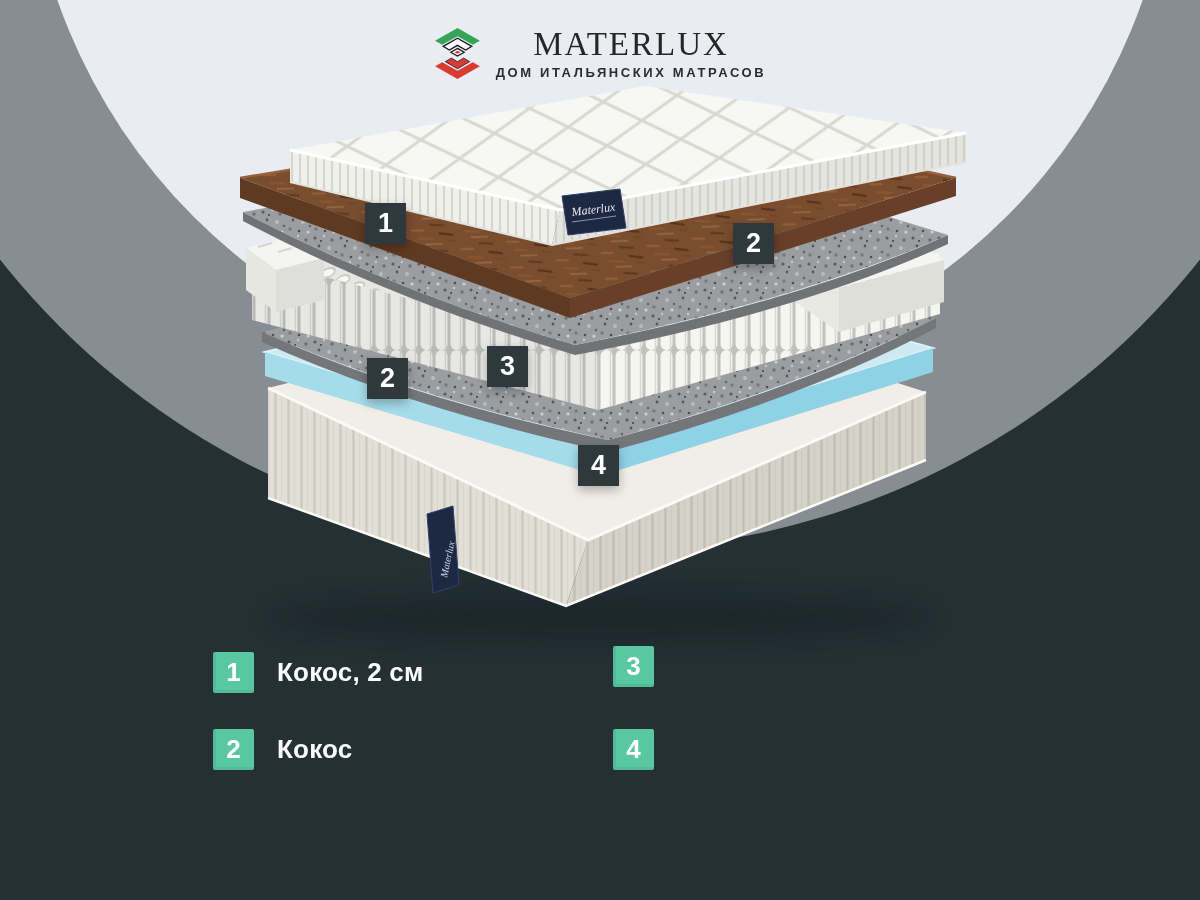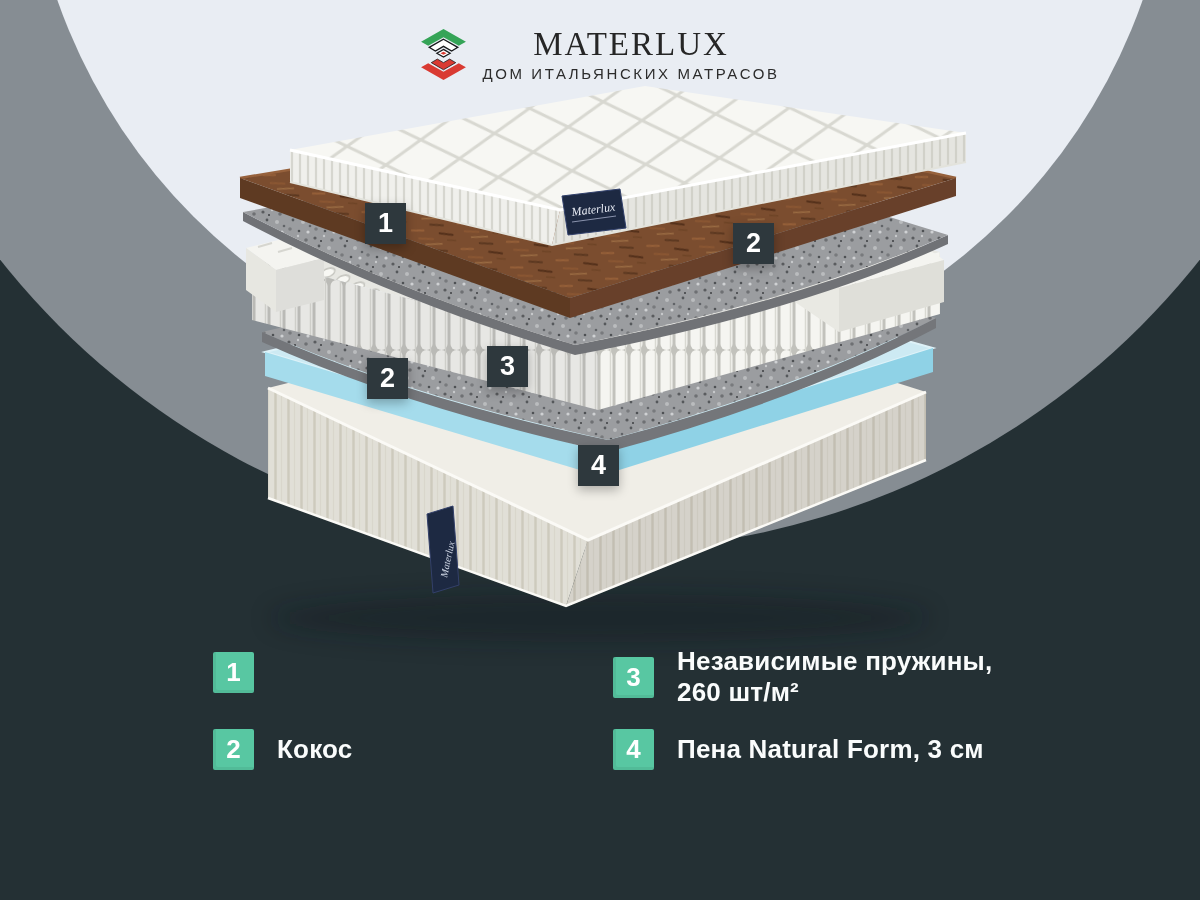--- a/index.html
+++ b/index.html
@@ -19,21 +19,21 @@
   
   .logo{position:absolute;left:0;top:26px;width:1200px;display:flex;flex-direction:column;align-items:center;}
   .logo-row{display:flex;align-items:center;gap:15px;}
   .logo-icon{width:47px;height:53px;display:block;}
   .logo-text{display:flex;flex-direction:column;align-items:center;}
   .brand{
     font-family:"Liberation Serif","DejaVu Serif",serif;
     font-size:33px;letter-spacing:2px;color:#262626;line-height:36px;font-weight:400;
   }
   .tagline{
-    font-size:15px;font-weight:400;letter-spacing:2.6px;color:#2c2c2c;margin-top:3px;
+    font-size:13px;font-weight:700;letter-spacing:2.6px;color:#2c2c2c;margin-top:3px;
   }
 
   
   .marker{
     position:absolute;width:41px;height:41px;background:#2e383d;
     color:#fff;display:flex;align-items:center;justify-content:center;
     font-size:27px;font-weight:700;box-shadow:0 4px 10px rgba(0,0,0,.28);
   }
 
   
@@ -202,37 +202,33 @@
     </svg>
     <div class="logo-text">
       <div class="brand">MATERLUX</div>
       <div class="tagline">ДОМ ИТАЛЬЯНСКИХ МАТРАСОВ</div>
     </div>
   </div>
 </div>
 
 <div class="legend-item" style="left:213px;top:652px">
   <div class="legend-badge">1</div>
+  <div class="legend-text">
+    <div class="line1">Кокос, 2 см</div>
+
+  </div>
 </div>
 
 <div class="legend-item" style="left:213px;top:729px">
   <div class="legend-badge">2</div>
   <div class="legend-text">
     <div class="line1">Кокос</div>
 
   </div>
 </div>
 
 <div class="legend-item" style="left:613px;top:646px">
   <div class="legend-badge">3</div>
-  <div class="legend-text">
-    <div class="line1">Независимые пружины,</div>
-    <div class="line2">260 шт/м²</div>
-  </div>
 </div>
 
 <div class="legend-item" style="left:613px;top:729px">
   <div class="legend-badge">4</div>
-  <div class="legend-text">
-    <div class="line1">Пена Natural Form, 3 см</div>
-
-  </div>
 </div>
 
 </body></html>

